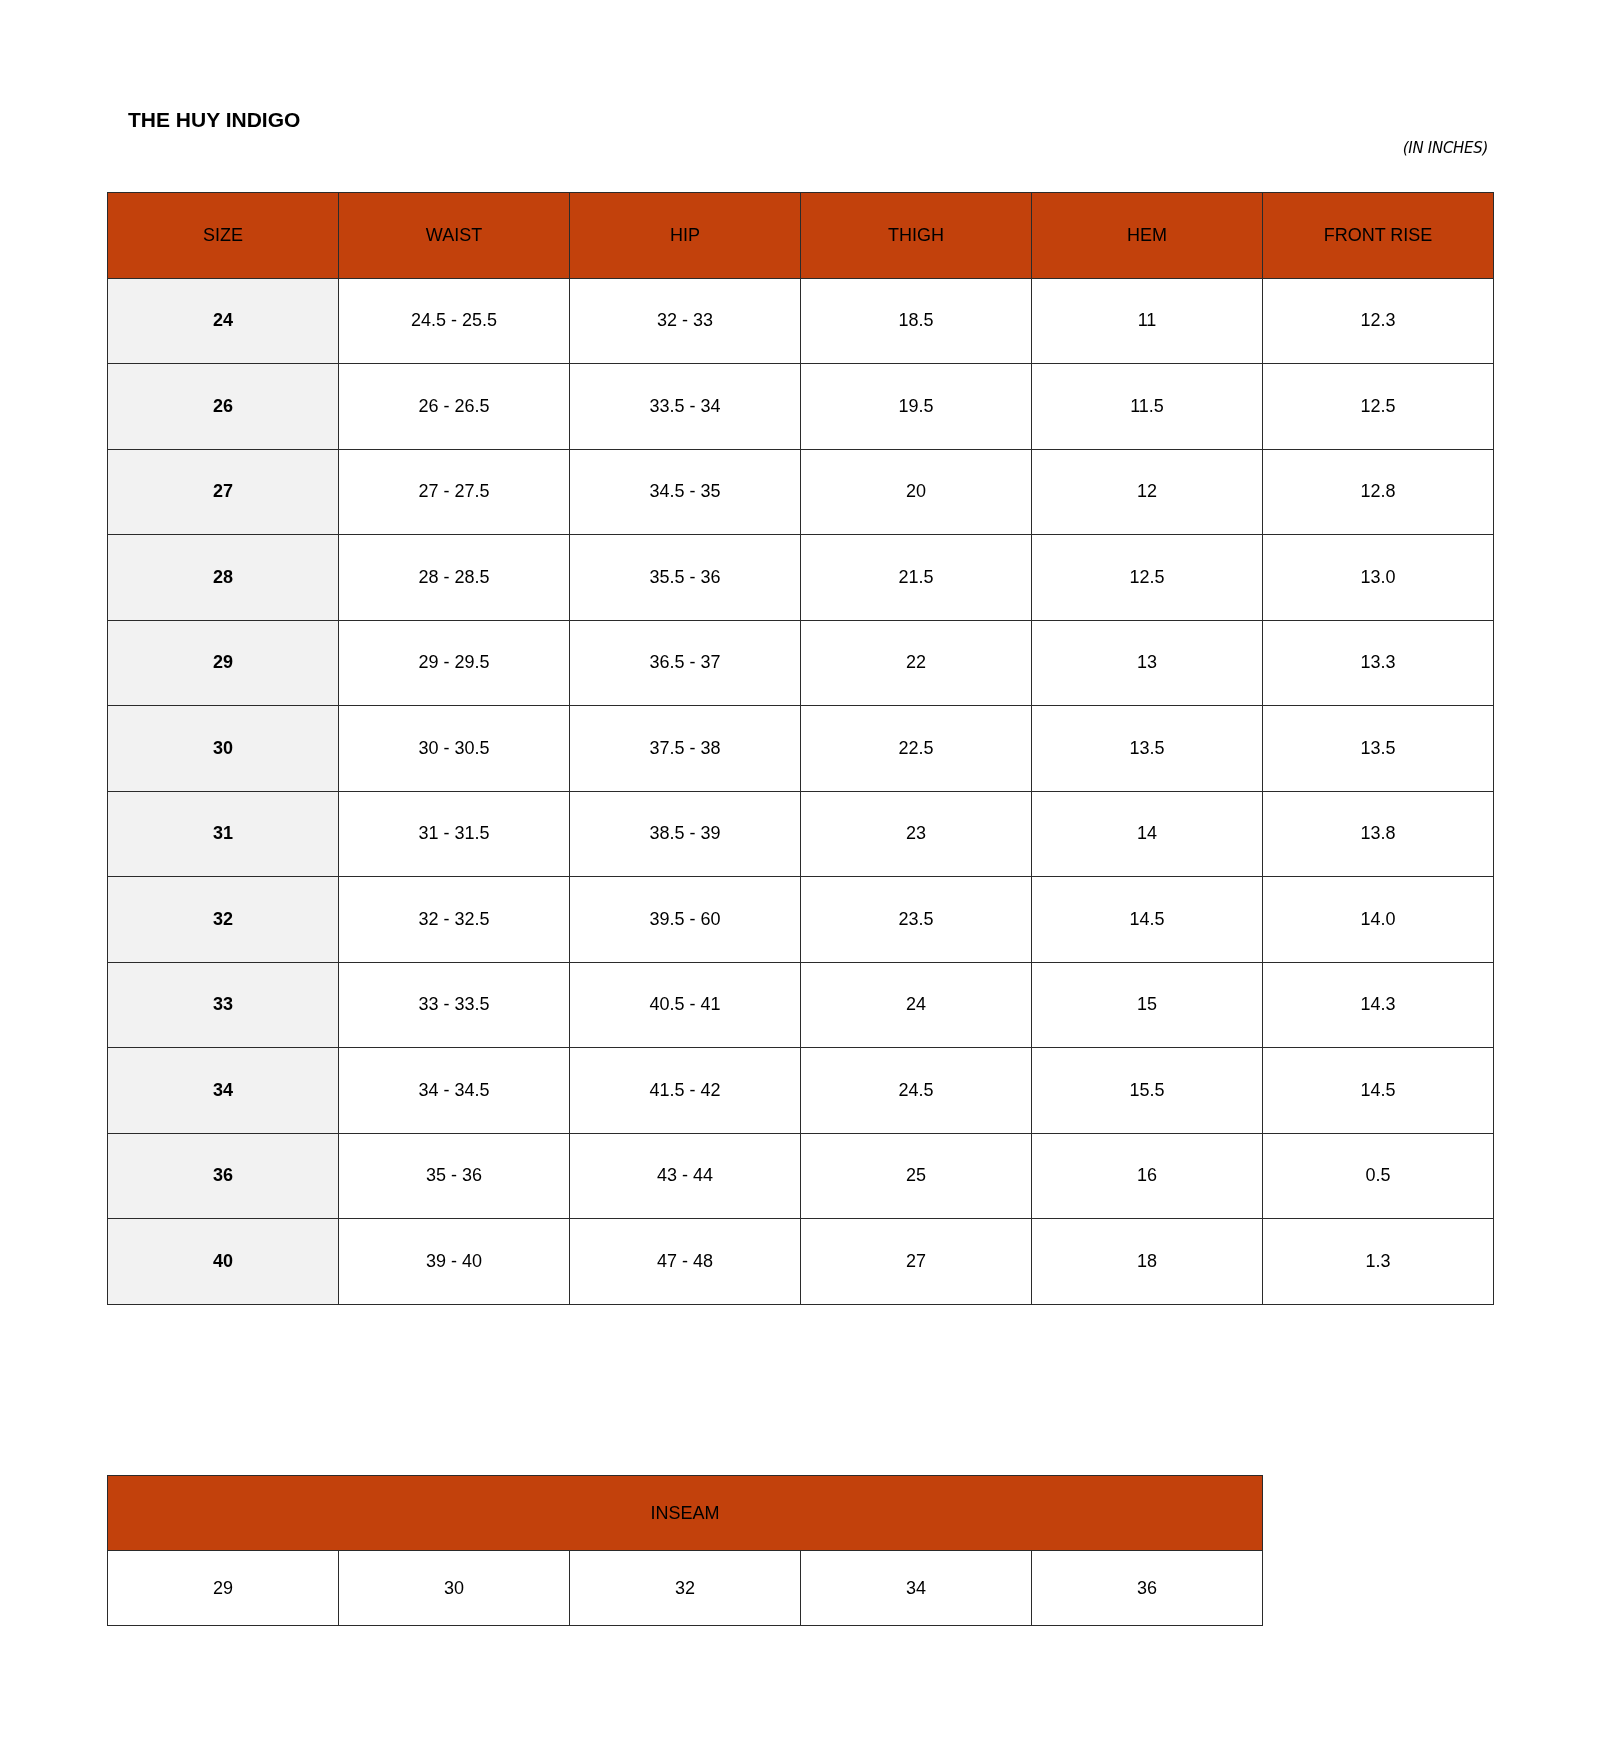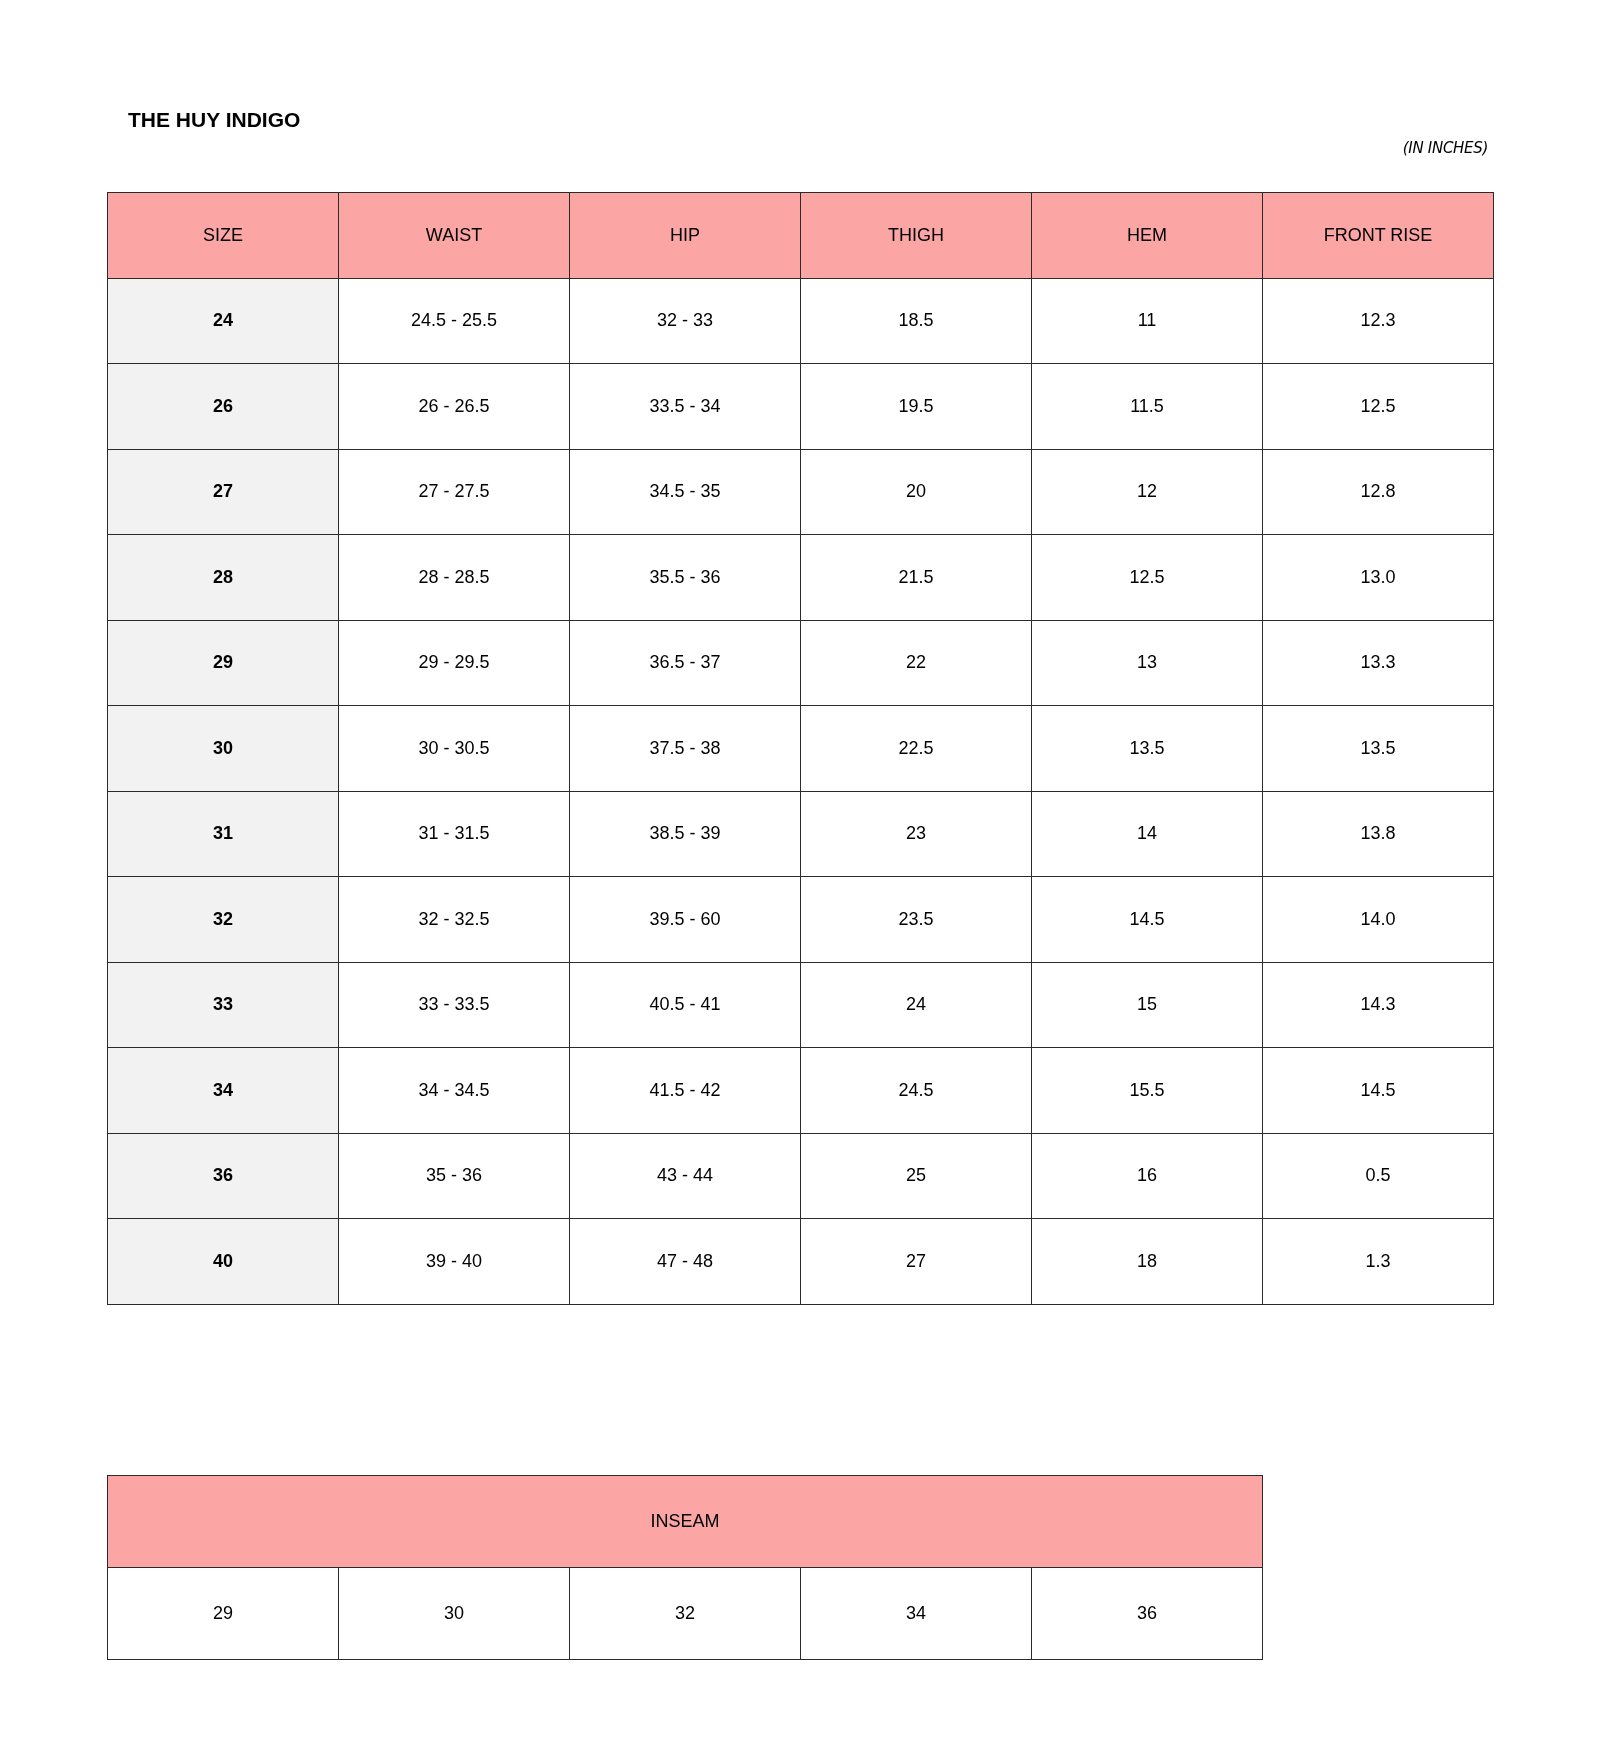--- a/index.html
+++ b/index.html
@@ -22,25 +22,25 @@
       position: absolute; border-collapse: collapse; table-layout: fixed;
       font-family: "Liberation Sans", sans-serif; font-size: 18px;
     }
     td, th {
       border: 1.5px solid #2b2b2b; text-align: center; vertical-align: middle;
       padding: 0; font-weight: normal;
     }
     .main { left: 107px; top: 192px; width: 1386px; }
     .main col { width: 231px; }
     .main tr { height: 85.5px; }
-    .hdr { background: #fca5a5; }
+    .hdr { background: #c2410c; }
     .size-cell { background: #F2F2F2; font-weight: bold; }
     .inseam { left: 107px; top: 1475px; width: 1155px; }
     .inseam col { width: 231px; }
-    .inseam tr { height: 92px; padding-left: 38px; }
+    .inseam tr { height: 75px; padding-left: 38px; }
   </style>
 </head>
 <body>
 
 <div class="title">THE HUY INDIGO</div>
 <div class="units">(IN INCHES)</div>
 
 <table class="main">
   <colgroup>
       <col>

